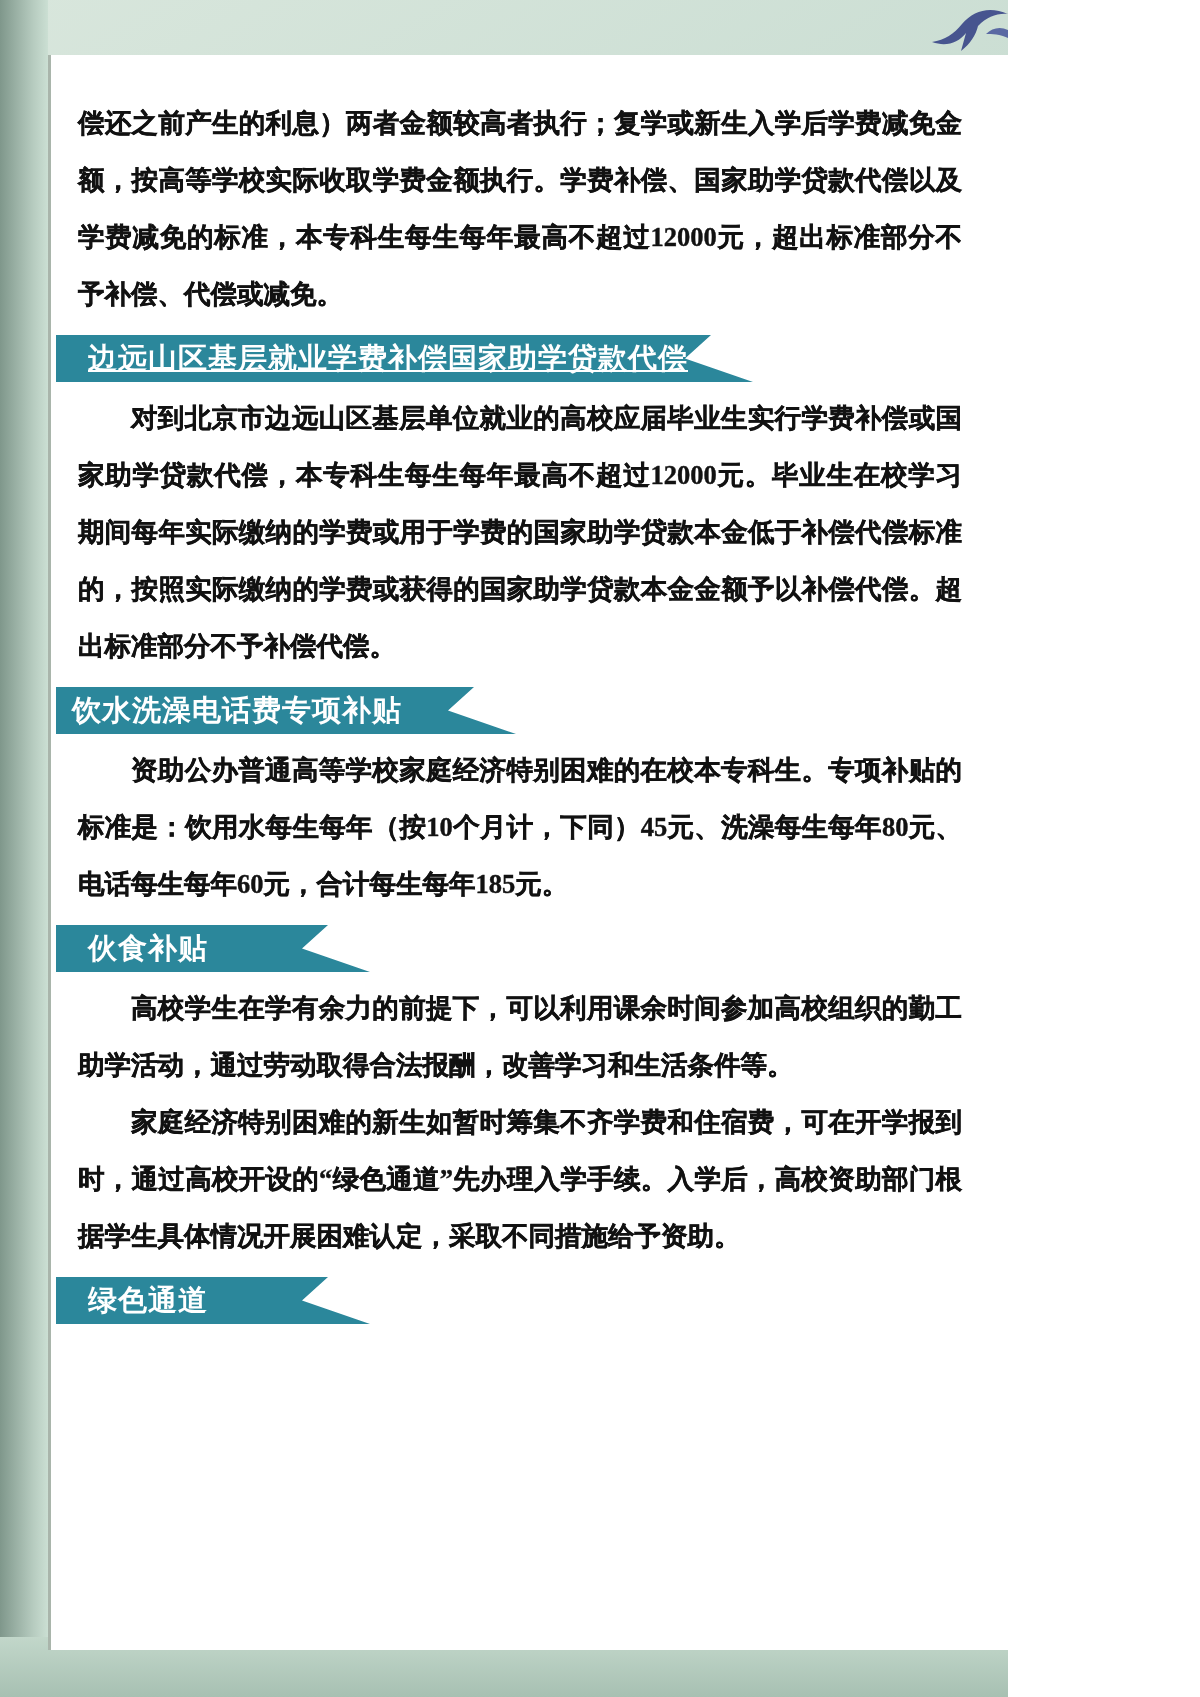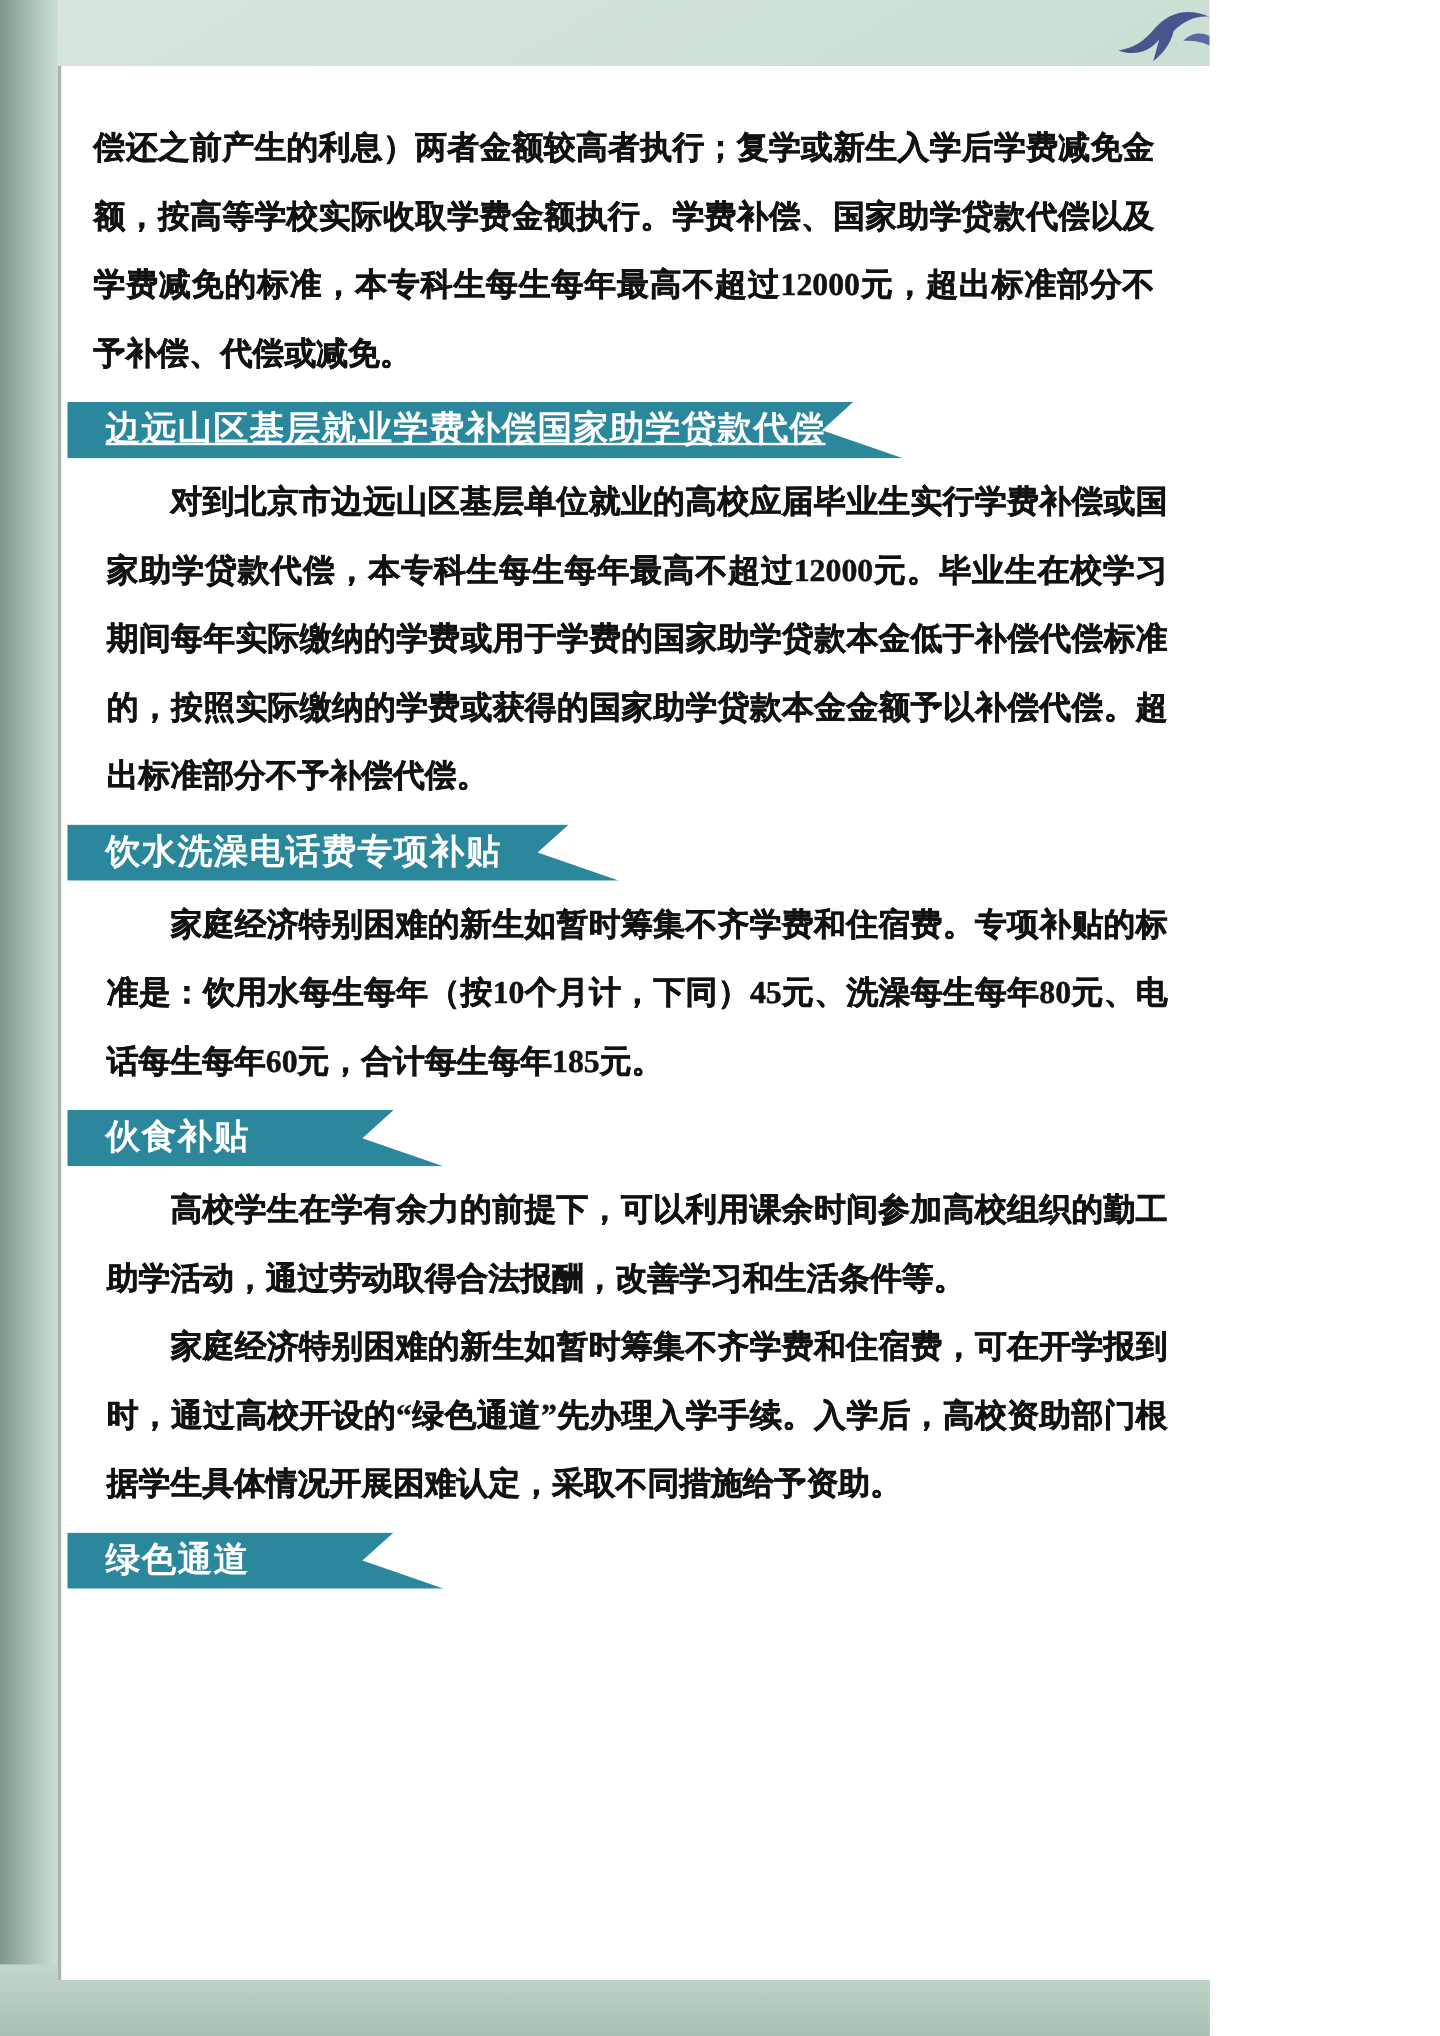--- a/index.html
+++ b/index.html
@@ -44,38 +44,38 @@
   .para {
     width: 884px;
     font-size: 26.5px;
     line-height: 57px;
     font-weight: bold;
     color: #121212;
     text-align: justify;
     margin: 0;
     -webkit-text-stroke: 0.4px #121212;
   }
-  .para.indent { text-indent: 2em; margin-left: 11px; }
+  .para.indent { text-indent: 2em; }
   .banner {
     position: relative;
     height: 47px;
     line-height: 47px;
     margin: 12px 0 8px -22px;
     padding-left: 32px;
     box-sizing: border-box;
     background: #2b879b;
     color: #ffffff;
     font-size: 29px;
     font-weight: bold;
     letter-spacing: 1px;
     clip-path: polygon(0 0, calc(100% - 42px) 0, calc(100% - 68px) 50%, 100% 100%, 0 100%);
     white-space: nowrap;
   }
   .banner.w-long   { width: 697px; text-decoration: underline; }
-  .banner.w-medium { width: 460px; }
+  .banner.w-medium { width: 460px; padding-left: 16px; }
   .banner.w-short  { width: 314px; }
 </style>
 </head>
 <body>
 
 <div class="canvas">
   <div class="left-band"></div>
   <div class="bottom-band"></div>
 
   <svg class="swoosh" viewBox="0 0 96 56" aria-hidden="true">
@@ -84,21 +84,21 @@
   </svg>
 
   <div class="page">
 
     <p class="para">偿还之前产生的利息）两者金额较高者执行；复学或新生入学后学费减免金额，按高等学校实际收取学费金额执行。学费补偿、国家助学贷款代偿以及学费减免的标准，本专科生每生每年最高不超过12000元，超出标准部分不予补偿、代偿或减免。</p>
 
     <div class="banner w-long">边远山区基层就业学费补偿国家助学贷款代偿</div>
     <p class="para indent">对到北京市边远山区基层单位就业的高校应届毕业生实行学费补偿或国家助学贷款代偿，本专科生每生每年最高不超过12000元。毕业生在校学习期间每年实际缴纳的学费或用于学费的国家助学贷款本金低于补偿代偿标准的，按照实际缴纳的学费或获得的国家助学贷款本金金额予以补偿代偿。超出标准部分不予补偿代偿。</p>
 
     <div class="banner w-medium">饮水洗澡电话费专项补贴</div>
-    <p class="para indent">家庭经济特别困难的新生如暂时筹集不齐学费和住宿费。专项补贴的标准是：饮用水每生每年（按10个月计，下同）45元、洗澡每生每年80元、电话每生每年60元，合计每生每年185元。</p>
+    <p class="para indent">资助公办普通高等学校家庭经济特别困难的在校本专科生。专项补贴的标准是：饮用水每生每年（按10个月计，下同）45元、洗澡每生每年80元、电话每生每年60元，合计每生每年185元。</p>
 
     <div class="banner w-short">伙食补贴</div>
     <p class="para indent">高校学生在学有余力的前提下，可以利用课余时间参加高校组织的勤工助学活动，通过劳动取得合法报酬，改善学习和生活条件等。</p>
 
     <p class="para indent">家庭经济特别困难的新生如暂时筹集不齐学费和住宿费，可在开学报到时，通过高校开设的“绿色通道”先办理入学手续。入学后，高校资助部门根据学生具体情况开展困难认定，采取不同措施给予资助。</p>
 
     <div class="banner w-short">绿色通道</div>
 
   </div>
 </div>

